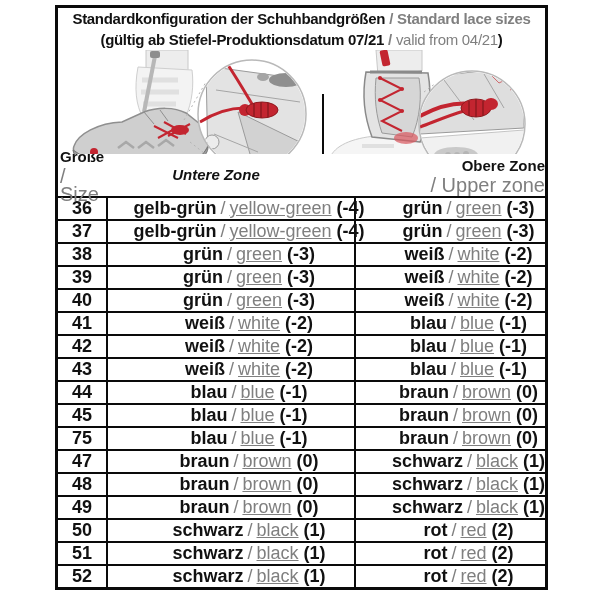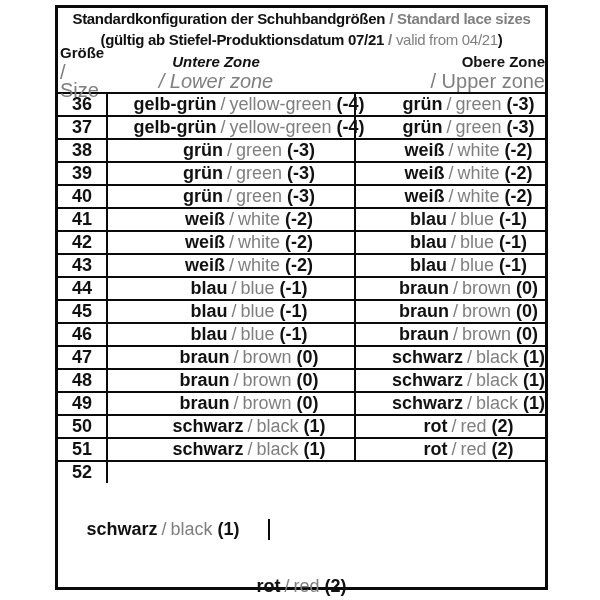--- a/index.html
+++ b/index.html
@@ -29,30 +29,30 @@
   .h-size  { width:52px; padding-left:2px; }
   .h-lower { width:212px; text-align:center;font-style:italic; }
   .h-gap   { width:2px; align-self:stretch; }
   .h-upper { flex:1; text-align:right; }
   .h-de { display:block; font-size:15px; font-weight:bold; line-height:20px; }
   .h-en { display:block; font-size:20px; color:var(--muted); line-height:18px; }
 
   
   .table-body { flex:1; display:flex; flex-direction:column; }
   .row { flex:1; display:flex; border-bottom:2px solid var(--line); font-size:18px;gap:36px; }
-  .row:last-child { border-bottom:none;flex-direction:column; }
+  .row:last-child { border-bottom:none; }
   .c-size  { width:50px; border-right:2px solid var(--line);
              display:flex; align-items:center; justify-content:center; font-weight:bold; }
   .c-lower { width:212px; border-right:2px solid var(--line);
              display:flex; align-items:center; justify-content:center; }
   .c-upper { flex:1; display:flex; align-items:center; justify-content:center; }
   .cell-text { white-space:nowrap; }
   .de  { font-weight:bold; color:var(--ink); }
   .sep { color:var(--muted); margin:0 4px; }
-  .en  { color:var(--muted); }
+  .en  { color:var(--muted);text-decoration:underline; }
   .num { font-weight:bold; color:var(--ink); margin-left:5px; }
 
   
   .lace-stroke { stroke:var(--lace-red); fill:none; }
   .lace-fill   { fill:var(--lace-red); }
   .dash { stroke:#b5b5b5; stroke-width:1; stroke-dasharray:2,3; fill:none; }
 </style>
 </head>
 <body>
 
@@ -177,21 +177,20 @@
     </div>
   </div>
 
   <div class="header-row">
     <div class="h-size">
       <span class="h-de">Größe</span>
       <span class="h-en">/ Size</span>
     </div>
     <div class="h-lower">
       <span class="h-de">Untere Zone</span>
-      <span class="h-en">/ Lower zone</span>
     </div>
     <div class="h-gap"></div>
     <div class="h-upper">
       <span class="h-de">Obere Zone</span>
       <span class="h-en">/ Upper zone</span>
     </div>
   </div>
 
   <div class="table-body">
   <div class="row">
@@ -309,21 +308,21 @@
     <div class="c-lower">
       <span class="cell-text"><span class="de">blau</span><span class="sep">/</span><span class="en">blue</span><span class="num">(-1)</span></span>
     </div>
     <div class="c-upper">
       <span class="cell-text"><span class="de">braun</span><span class="sep">/</span><span class="en">brown</span><span class="num">(0)</span></span>
     </div>
   </div>
 
   <div class="row">
     <div class="c-size">
-      <span>46</span>
+      <span>75</span>
     </div>
     <div class="c-lower">
       <span class="cell-text"><span class="de">blau</span><span class="sep">/</span><span class="en">blue</span><span class="num">(-1)</span></span>
     </div>
     <div class="c-upper">
       <span class="cell-text"><span class="de">braun</span><span class="sep">/</span><span class="en">brown</span><span class="num">(0)</span></span>
     </div>
   </div>
 
   <div class="row">

